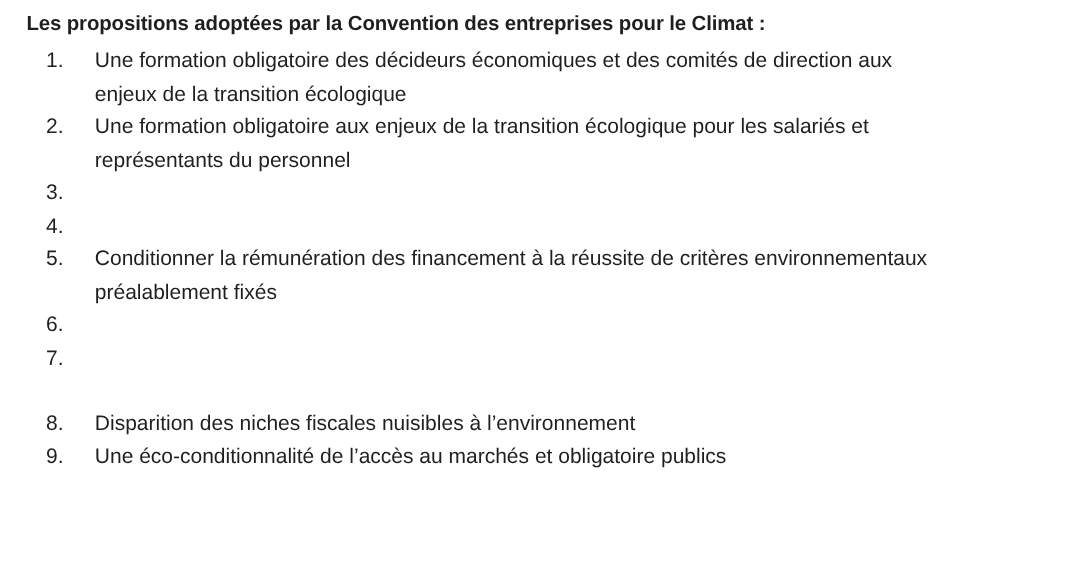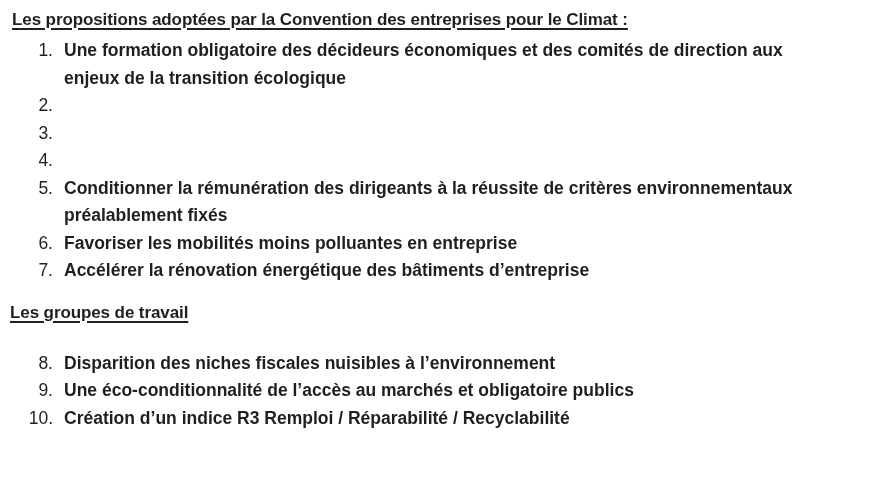--- a/index.html
+++ b/index.html
@@ -17,22 +17,21 @@
   }
   .page {
     width: 896px;
     height: 487px;
     position: relative;
   }
   h1.doc-title {
     font-size: 17px;
     font-weight: bold;
     line-height: 21px;
-    margin: 9px 10px 0 12px;
-    text-decoration: underline;
+    margin: 9px 10px 0 22px;
     text-decoration-thickness: 1.5px;
     text-underline-offset: 3px;
     letter-spacing: -0.1px;
   }
   h2.section-title {
     font-size: 17px;
     font-weight: bold;
     line-height: 21px;
     margin: 17px 10px 0 10px;
     text-decoration: underline;
@@ -50,73 +49,67 @@
     display: flex;
     align-items: flex-start;
     font-size: 17.5px;
     line-height: 27.5px;
   }
   .num {
     flex: 0 0 53px;
     text-align: right;
   }
   .txt {
-    margin-left: 11px;
+    margin-left: 26px;
     max-width: 820px;
     white-space: pre-wrap;
-    font-weight: bold;
   }
 </style>
 </head>
 <body>
 
 <div class="page">
 
   <h1 class="doc-title">Les propositions adoptées par la Convention des entreprises pour le Climat :</h1>
 
   <div class="list">
     <div class="row">
       <span class="num">1.</span>
       <span class="txt">Une formation obligatoire des décideurs économiques et des comités de direction aux
 enjeux de la transition écologique</span>
     </div>
     <div class="row">
       <span class="num">2.</span>
+      <span class="txt">Une formation obligatoire aux enjeux de la transition écologique pour les salariés et
+représentants du personnel</span>
     </div>
     <div class="row">
       <span class="num">3.</span>
     </div>
     <div class="row">
       <span class="num">4.</span>
     </div>
     <div class="row">
       <span class="num">5.</span>
-      <span class="txt">Conditionner la rémunération des dirigeants à la réussite de critères environnementaux
+      <span class="txt">Conditionner la rémunération des financement à la réussite de critères environnementaux
 préalablement fixés</span>
     </div>
     <div class="row">
       <span class="num">6.</span>
-      <span class="txt">Favoriser les mobilités moins polluantes en entreprise</span>
     </div>
     <div class="row">
       <span class="num">7.</span>
-      <span class="txt">Accélérer la rénovation énergétique des bâtiments d’entreprise</span>
     </div>
   </div>
 
-  <h2 class="section-title">Les groupes de travail</h2>
 
   <div class="list list2">
     <div class="row">
       <span class="num">8.</span>
       <span class="txt">Disparition des niches fiscales nuisibles à l’environnement</span>
     </div>
     <div class="row">
       <span class="num">9.</span>
       <span class="txt">Une éco-conditionnalité de l’accès au marchés et obligatoire publics</span>
     </div>
-    <div class="row">
-      <span class="num">10.</span>
-      <span class="txt">Création d’un indice R3 Remploi / Réparabilité / Recyclabilité</span>
-    </div>
   </div>
 
 </div>
 
 </body></html>

